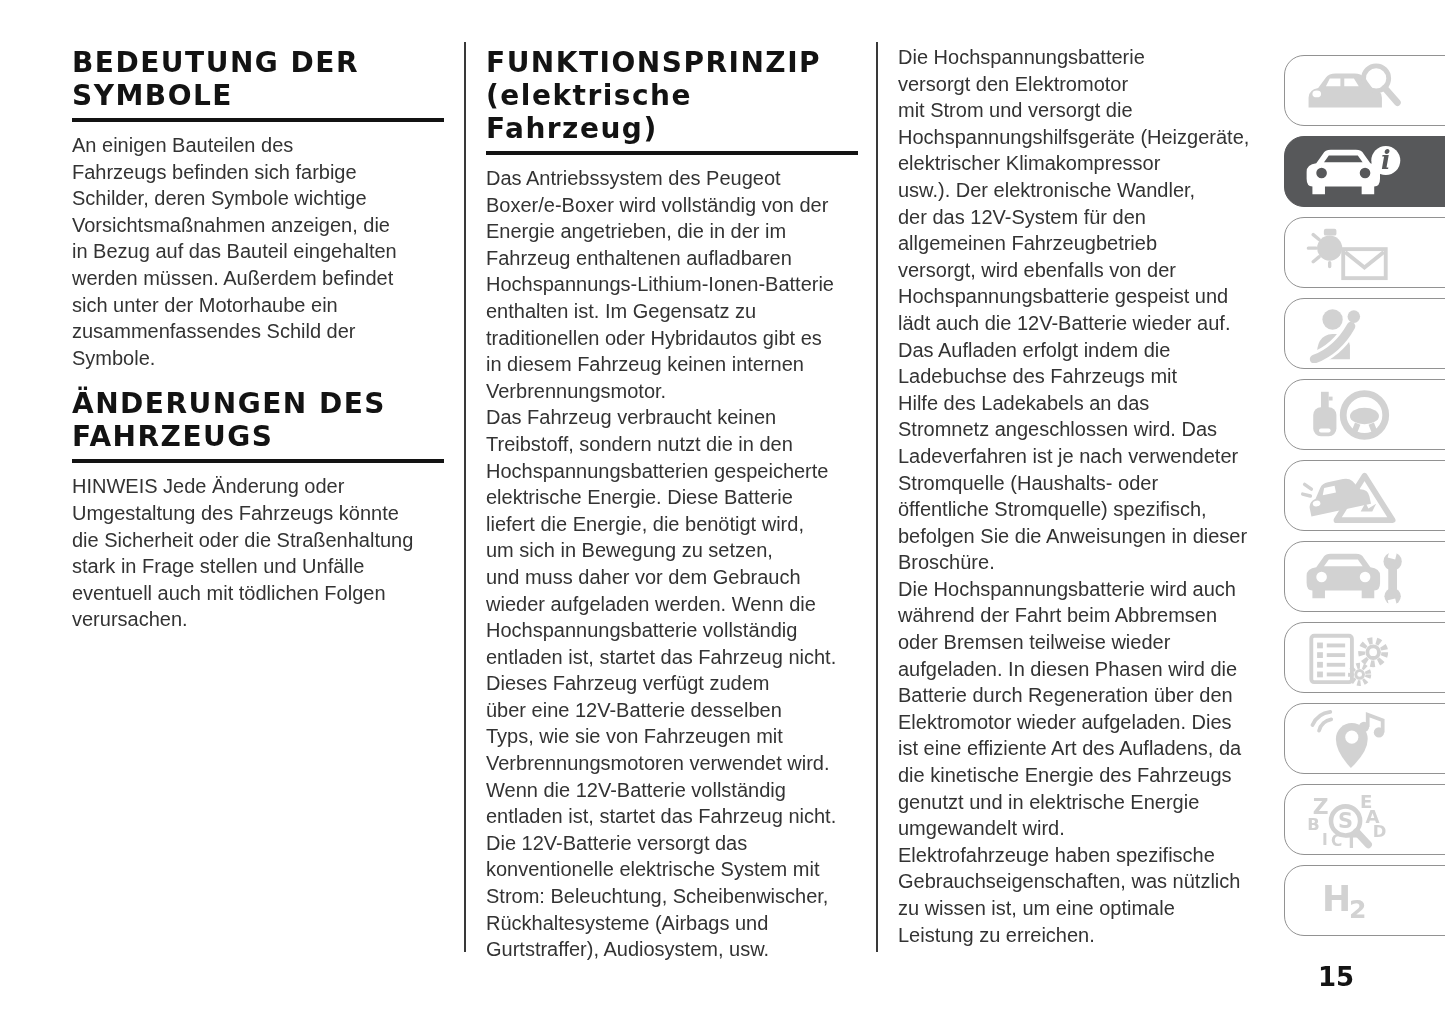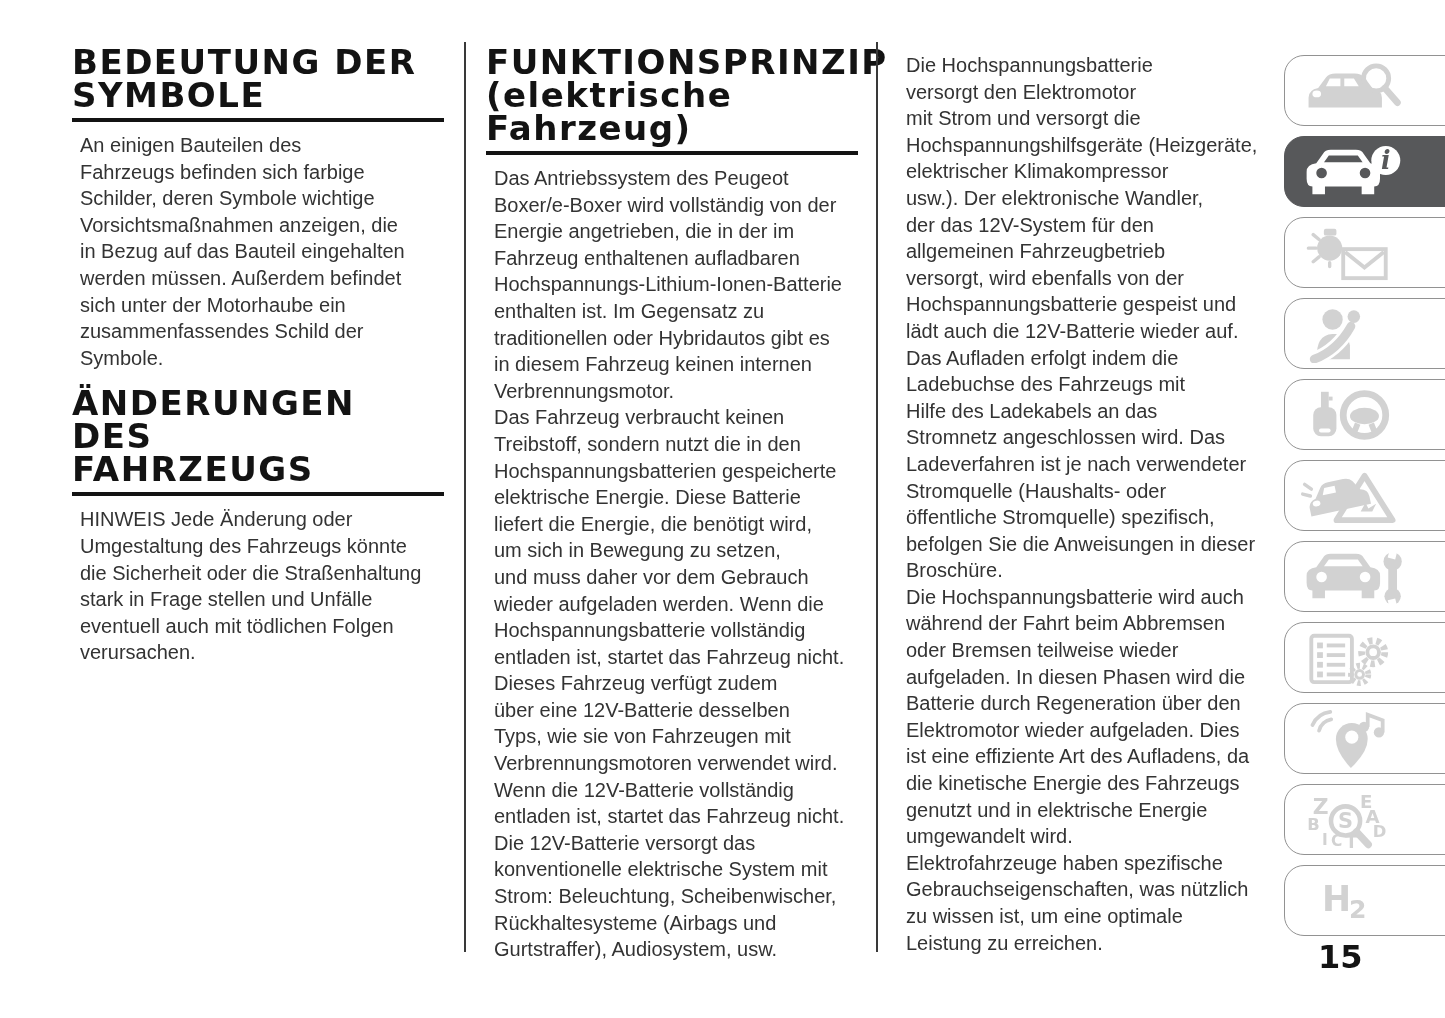--- a/index.html
+++ b/index.html
@@ -6,46 +6,46 @@
   body{
     width:1445px;height:1018px;position:relative;overflow:hidden;
     background:#ffffff;font-family:"Liberation Sans",sans-serif;color:#333;
   }
   .col{position:absolute;width:372px;}
   #col1{left:72px;top:46px;}
   #col2{left:486px;top:46px;}
   #col3{left:898px;top:44px;}
   .heading{
     font-family:"DejaVu Sans",sans-serif;
-    font-weight:bold;font-size:34px;line-height:33px;letter-spacing:1.5px;
+    font-weight:bold;font-size:28px;line-height:33px;letter-spacing:1.5px;
     color:#131313;white-space:pre-line;
     border-bottom:4px solid #131313;padding-bottom:6px;margin:0 0 10px 0;
   }
   .heading.second{margin-top:16px;}
   .body-text{
     font-size:20px;line-height:26.6px;color:#333;
-    white-space:pre-line;margin:8px;
+    white-space:pre-line;margin:0;
   }
   .vrule{position:absolute;top:42px;height:910px;width:2px;background:#393939;}
   #rule1{left:464px;}
   #rule2{left:876px;}
   
   .tile{
     position:absolute;left:1284px;width:200px;height:71px;
     border:1.5px solid #929292;border-radius:20px;background:#fff;
     box-sizing:border-box;display:flex;align-items:center;padding-left:14px;
   }
   .tile.active{background:#57585a;border-color:#57585a;}
   .tile svg{display:block;}
   .ic{fill:#d2d2d2;}
   .ic-s{stroke:#d2d2d2;fill:none;}
   .tile.active .ic{fill:#ffffff;}
   #page-num{
-    position:absolute;left:1318px;top:938px;
-    font-family:"DejaVu Sans",sans-serif;font-weight:bold;font-size:32px;color:#141414;
+    position:absolute;left:1318px;top:962px;
+    font-family:"DejaVu Sans",sans-serif;font-weight:bold;font-size:26px;color:#141414;
   }
   .ltr{font-family:"DejaVu Sans",sans-serif;font-weight:bold;fill:#d2d2d2;}
 </style>
 </head>
 <body>
 
 <div class="col" id="col1">
   <h1 class="heading">BEDEUTUNG DER
 SYMBOLE</h1>
   <p class="body-text">An einigen Bauteilen des

